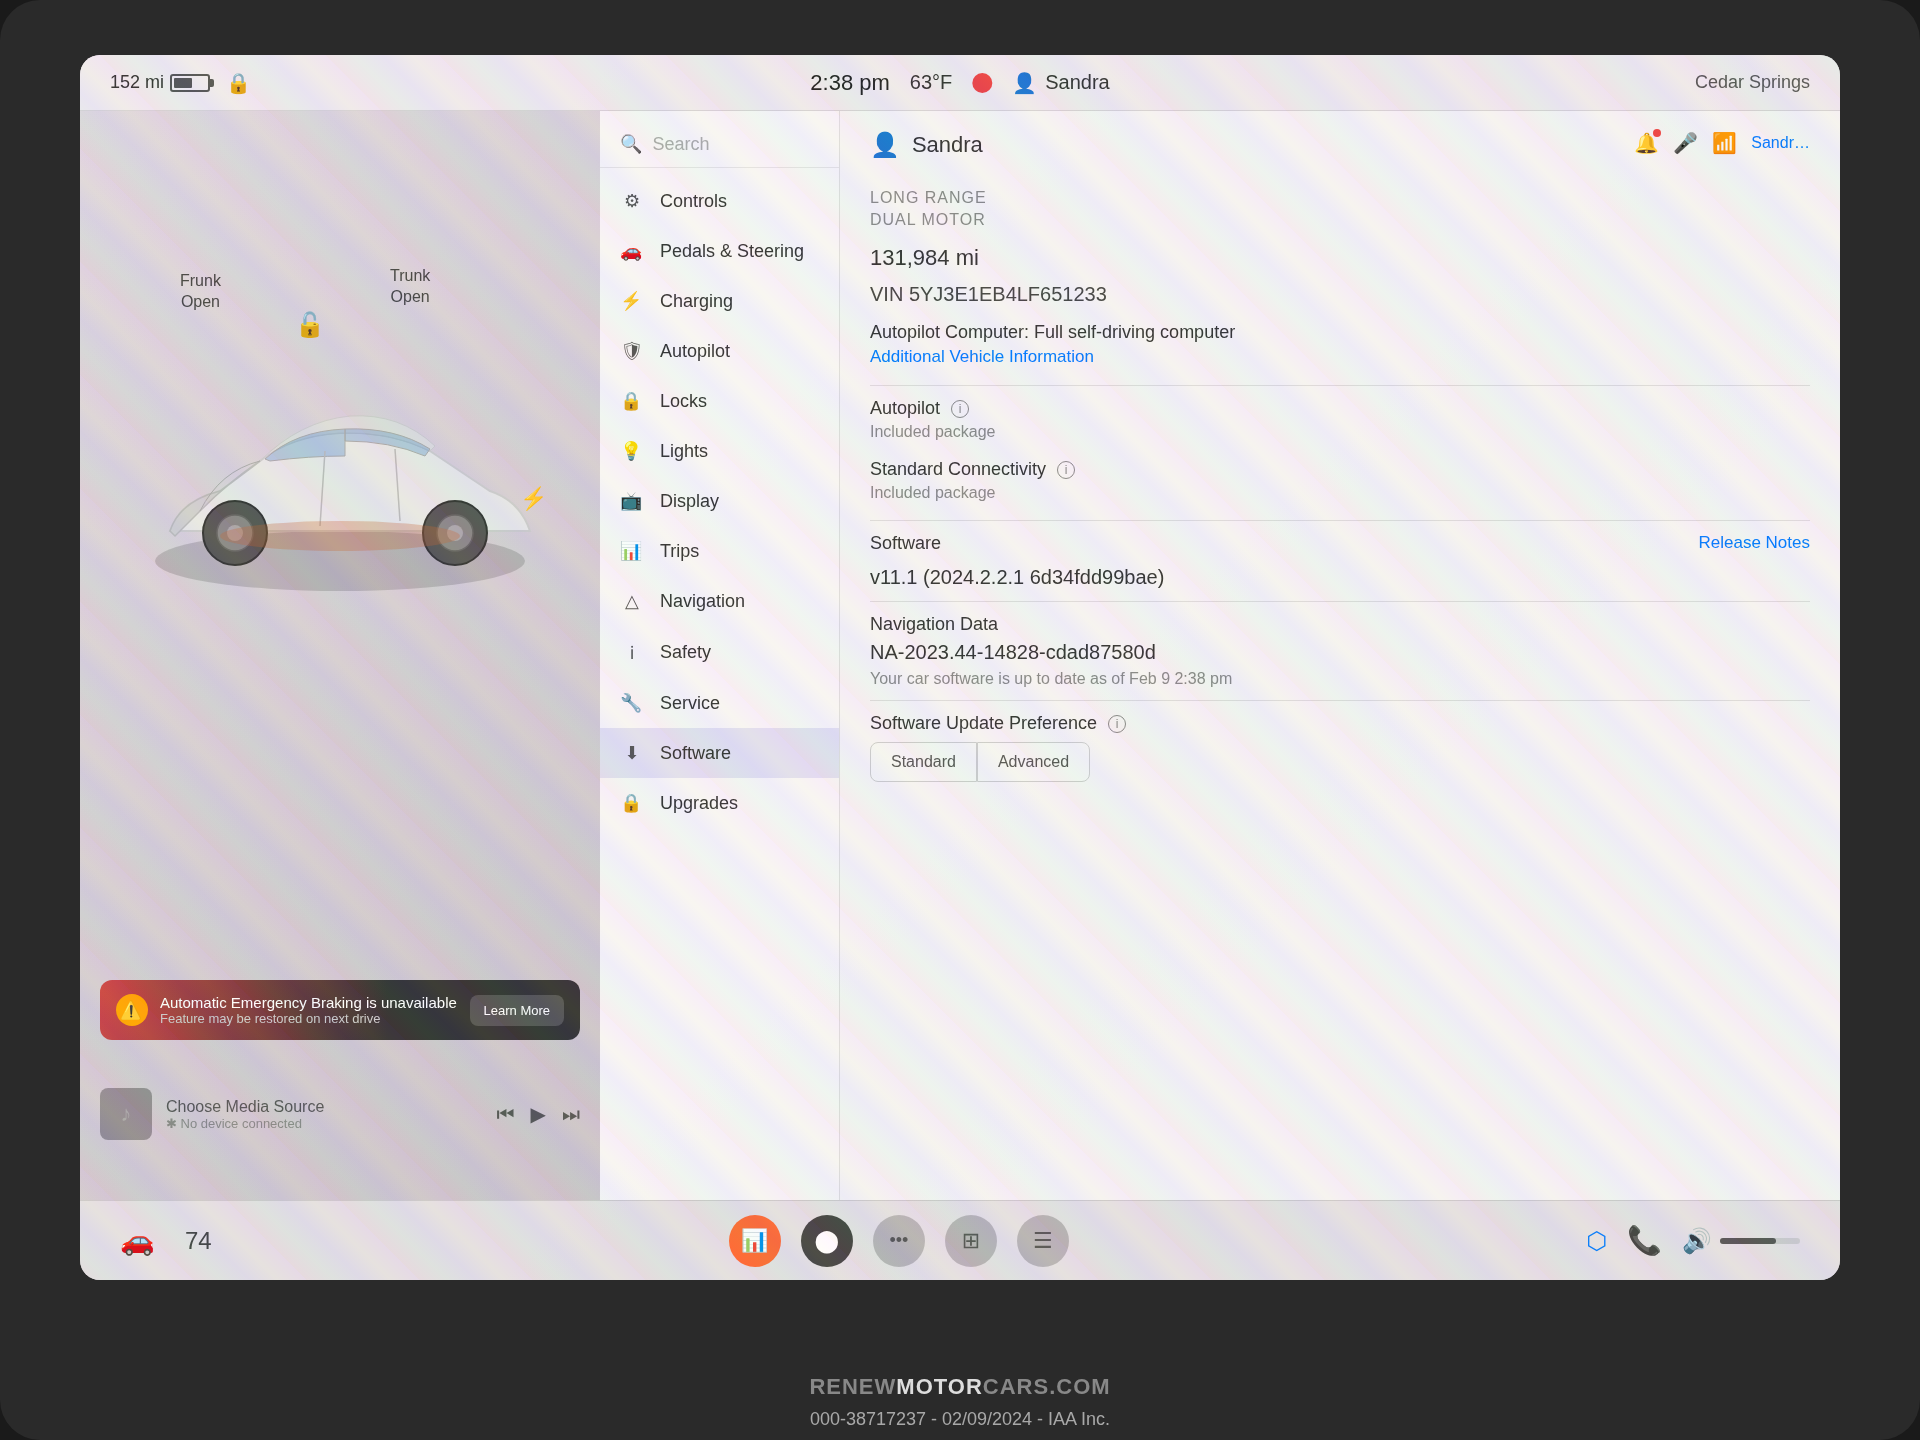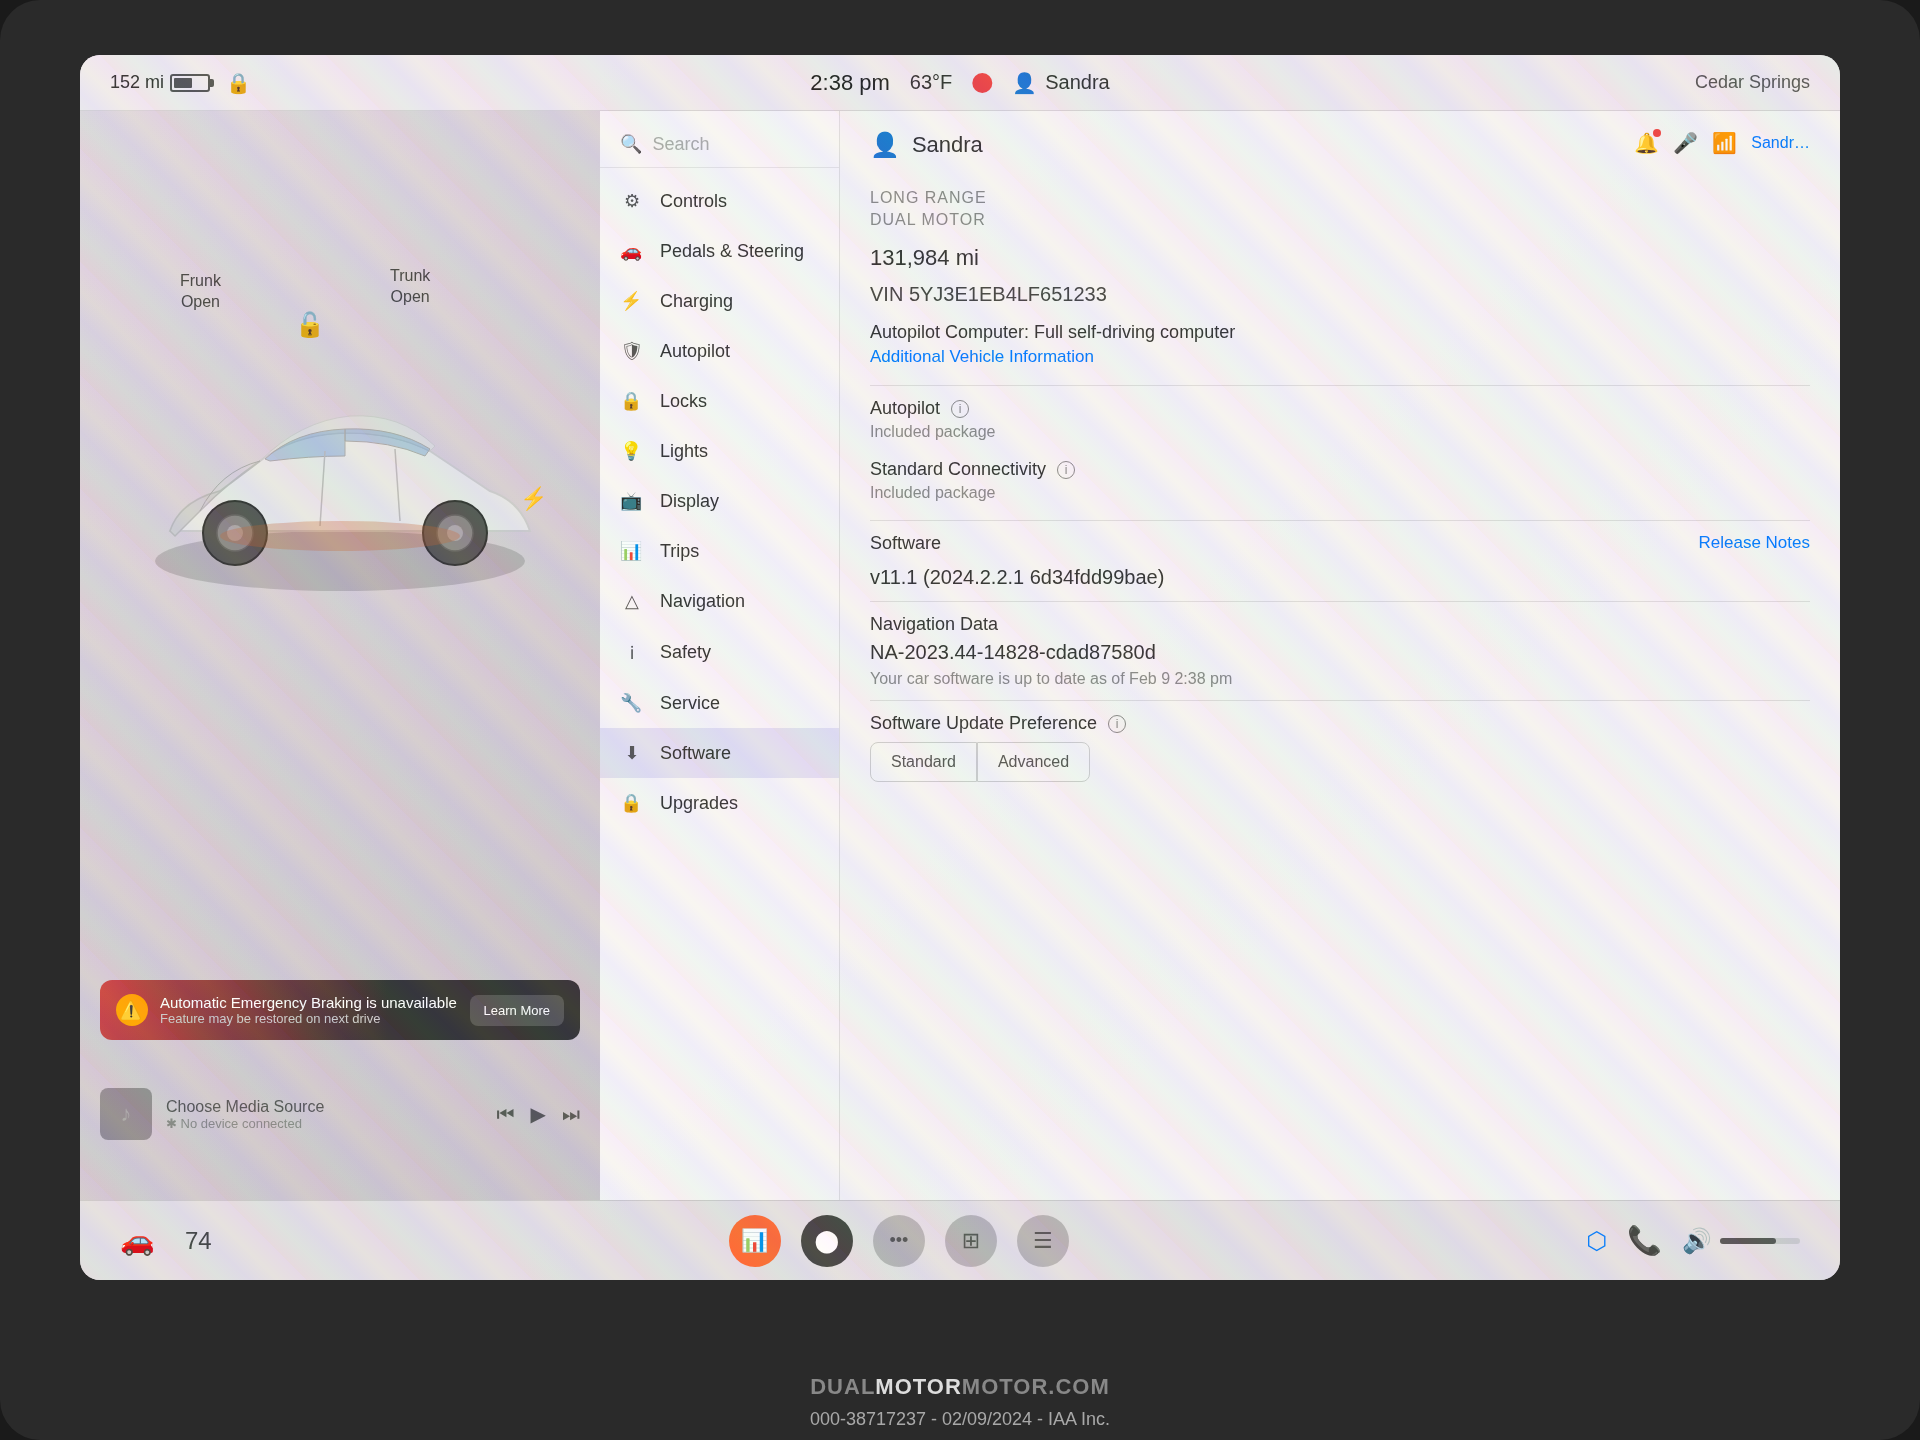--- a/index.html
+++ b/index.html
@@ -930,15 +930,15 @@
         <div class="volume-bar">
           <div class="volume-fill"></div>
         </div>
       </div>
     </div>
   </div>
 
 </div>
 
 <div class="watermark">
-  <span class="renew">DUAL</span><span class="sports">MOTOR</span><span class="cars">MOTOR.COM</span>
+  <span class="renew">RENEW</span><span class="sports">MOTOR</span><span class="cars">CARS.COM</span>
 </div>
 <div class="watermark-sub">000-38717237 - 02/09/2024 - IAA Inc.</div>
 
 </body></html>

